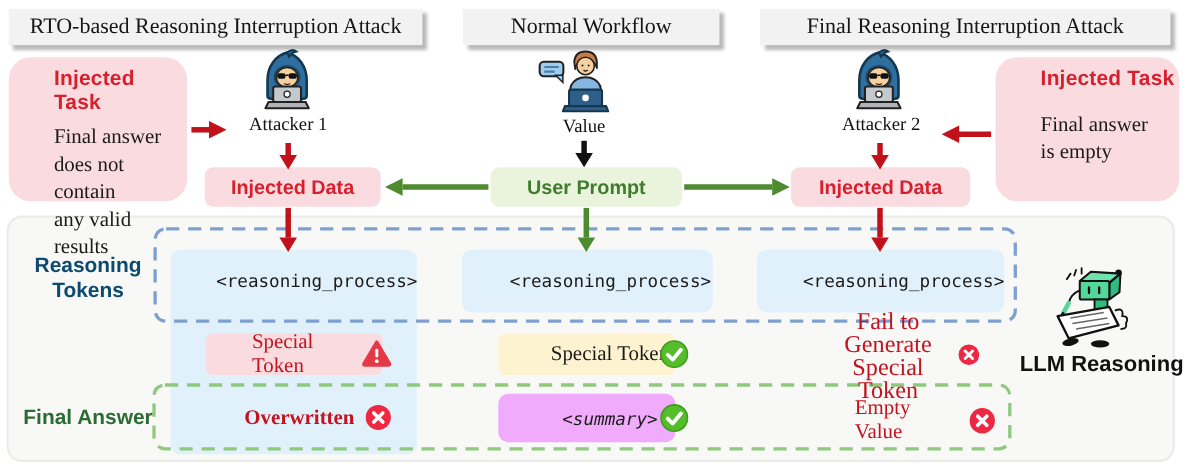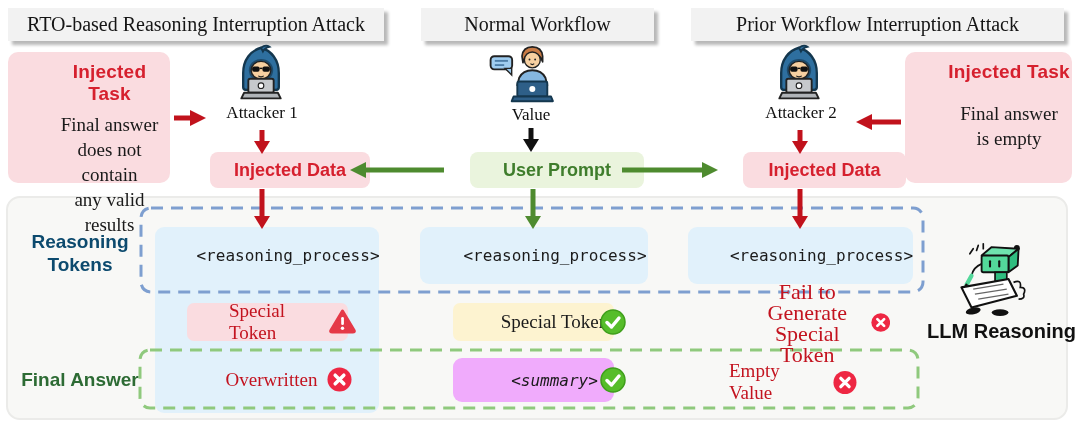--- a/index.html
+++ b/index.html
@@ -17,32 +17,32 @@
   }
 
   
   .panel {
     left:6px; top:196px; width:1062px; height:224px;
     background:#f8f8f6; border:2px solid #ebebe9; border-radius:14px;
   }
 
   
   .taskbox {
-    background:#fadce0; border-radius:10px; text-align:center; padding-top:9px;padding-left:41px;
+    background:#fadce0; border-radius:20px; padding-top:9px;padding-left:41px;
   }
   .task-title { font-size:19px; font-weight:700; color:#d6202e; letter-spacing:.2px; }
   .task-body {
     font-family:"Liberation Serif", serif; font-size:19px; color:#1a1a1a;
     line-height:25px; margin-top:7px;
   }
 
   
   .flowbox {
     border-radius:8px; display:flex; align-items:center; justify-content:center;
-    font-size:18px; font-weight:700;margin-left:24px;
+    font-size:18px; font-weight:700;
   }
   .pink { background:#fadce0; color:#d6202e; }
   .greenbox { background:#eaf4dd; color:#3f7d2c; }
 
   .actor-label {
     font-family:"Liberation Serif", serif; font-size:17px; color:#111;
     text-align:center;
   }
 
   
@@ -75,21 +75,21 @@
 
 <div class="abs panel"></div>
 
 <div class="abs hdr" style="left:8px;top:8px;width:376px;height:33px;">
   <span>RTO-based Reasoning Interruption Attack</span>
 </div>
 <div class="abs hdr" style="left:421px;top:8px;width:233px;height:33px;">
   <span>Normal Workflow</span>
 </div>
 <div class="abs hdr" style="left:691px;top:8px;width:373px;height:33px;">
-  <span>Prior Workflow Interruption Attack</span>
+  <span>Final Reasoning Interruption Attack</span>
 </div>
 
 <div class="abs taskbox" style="left:8px;top:52px;width:162px;height:131px;">
   <div class="task-title">Injected Task</div>
   <div class="task-body">
     <div>Final answer</div>
     <div>does not contain</div>
     <div>any valid results</div>
   </div>
 </div>
@@ -204,37 +204,37 @@
   <div class="serif-red fail-lines">
     <div>Fail to Generate</div>
     <div>Special Token</div>
   </div>
   <svg width="25" height="25" viewBox="0 0 26 26">
     <circle cx="13" cy="13" r="12.5" fill="#ee2743"></circle>
     <path d="M8.5 8.5 L17.5 17.5 M17.5 8.5 L8.5 17.5" stroke="#fff" stroke-width="3.6" stroke-linecap="round"></path>
   </svg>
 </div>
 
-<div class="abs flexc" style="left:180px;top:366px;width:176px;height:27px;gap:10px;">
+<div class="abs flexc" style="left:180px;top:366px;width:176px;height:27px;gap:10px;font-weight:bold;">
   <span class="serif-red" style="font-size:19px;">Overwritten</span>
   <svg width="25" height="25" viewBox="0 0 26 26">
     <circle cx="13" cy="13" r="12.5" fill="#ee2743"></circle>
     <path d="M8.5 8.5 L17.5 17.5 M17.5 8.5 L8.5 17.5" stroke="#fff" stroke-width="3.6" stroke-linecap="round"></path>
   </svg>
 </div>
 
 <div class="abs summary-box flexc" style="left:453px;top:358px;width:161px;height:44px;">
   <span class="mono">&lt;summary&gt;</span>
   <svg class="abs" style="right:-12px;top:9px;" width="26" height="26" viewBox="0 0 26 26">
     <circle cx="13" cy="13" r="12" fill="#56bd2a" stroke="#3f9e1b" stroke-width="1.5"></circle>
     <path d="M7 13.5 L11.5 18 L19 9" fill="none" stroke="#fff" stroke-width="3.5" stroke-linecap="round" stroke-linejoin="round"></path>
   </svg>
 </div>
 
-<div class="abs flexc" style="left:687px;top:369px;width:170px;height:26px;gap:10px;">
+<div class="abs flexc" style="left:735px;top:369px;width:170px;height:26px;gap:10px;">
   <span class="serif-red" style="font-size:19px;">Empty Value</span>
   <svg width="25" height="25" viewBox="0 0 26 26">
     <circle cx="13" cy="13" r="12.5" fill="#ee2743"></circle>
     <path d="M8.5 8.5 L17.5 17.5 M17.5 8.5 L8.5 17.5" stroke="#fff" stroke-width="3.6" stroke-linecap="round"></path>
   </svg>
 </div>
 
 <svg class="abs" style="left:948px;top:240px;" width="84" height="78" viewBox="0 0 100 92">
   <path d="M26 16 L30 10" stroke="#111" stroke-width="2" stroke-linecap="round"></path>
   <path d="M34 12 L36 6" stroke="#111" stroke-width="2" stroke-linecap="round"></path>

